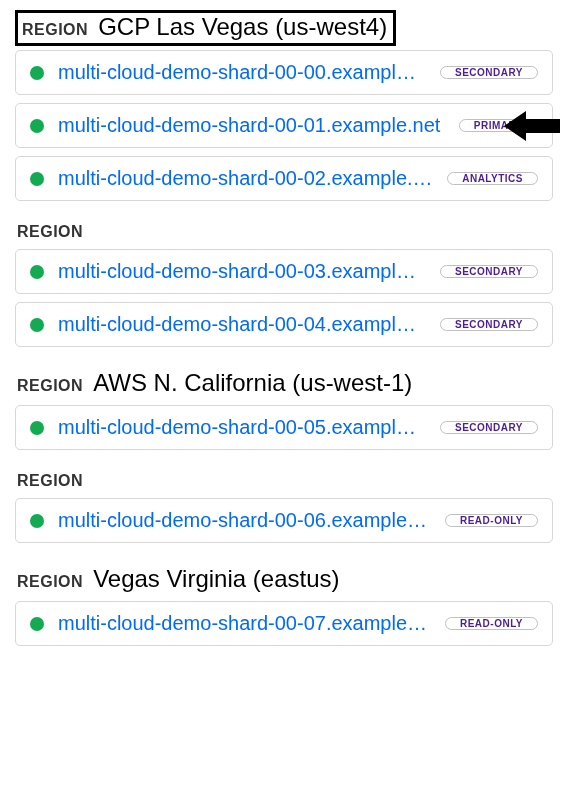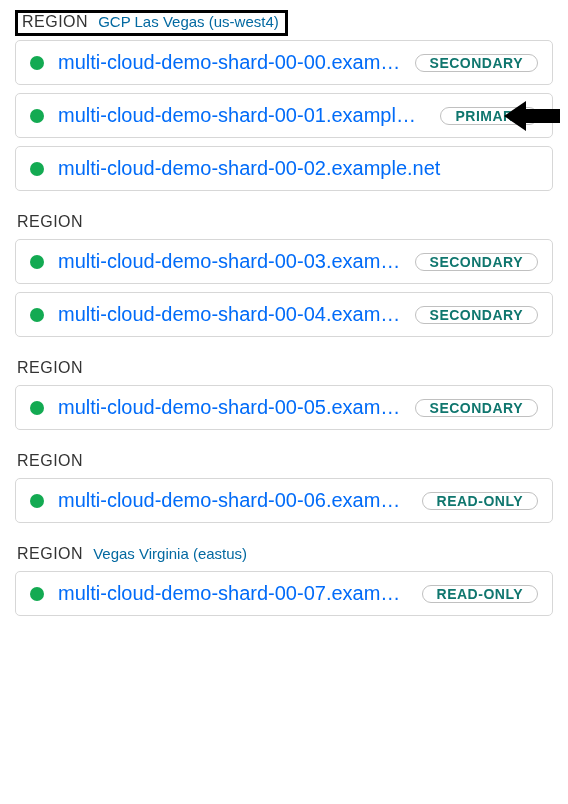--- a/index.html
+++ b/index.html
@@ -17,27 +17,27 @@
       padding: 4px 0 8px 2px;
     }
     .region-header.highlighted {
       border: 3px solid #000;
       display: inline-flex;
       padding: 0px 6px 2px 4px;
       margin-bottom: 4px;
     }
     .region-label {
       font-size: 16px;
-      font-weight: 400;
+      font-weight: 700;
       letter-spacing: 0.5px;
       color: #333;
     }
     .region-name {
-      font-size: 15px;
-      color: #0369a1;
+      font-size: 24px;
+      color: #000000;
       font-weight: 400;
     }
     .shard-row {
       border: 1px solid #d7d7d7;
       border-radius: 5px;
       display: flex;
       align-items: center;
       padding: 10px 14px;
       margin-bottom: 8px;
       gap: 14px;
@@ -57,24 +57,24 @@
       overflow: hidden;
       text-overflow: ellipsis;
       flex: 1;
       min-width: 0;
       cursor: pointer;
     }
     .badge {
       border: 1px solid #c0c0c0;
       border-radius: 18px;
       padding: 0 14px;
-      font-size: 14px;
+      font-size: 10px;
       font-weight: 700;
       letter-spacing: 0.5px;
-      color: #0f766e;
+      color: #4c1d95;
       white-space: nowrap;
       flex-shrink: 0;
     }
     .arrow-annotation {
       position: absolute;
       right: -8px;
       top: 50%;
       transform: translateY(-50%);
     }
     .arrow-annotation svg { display: block; }
@@ -95,39 +95,41 @@
         <a class="shard-name">multi-cloud-demo-shard-00-01.example.net</a>
         <span class="badge">PRIMARY</span>
         <span class="arrow-annotation">
           <svg width="56" height="34" viewBox="0 0 56 34">
             <polygon points="0,17 22,2 22,10 56,10 56,24 22,24 22,32" fill="#000"></polygon>
           </svg>
         </span>
       </div><div class="shard-row">
         <span class="status-dot"></span>
         <a class="shard-name">multi-cloud-demo-shard-00-02.example.net</a>
+        <span class="badge">ANALYTICS</span>
       </div></div>
     <div class="region-block">
       <div class="region-header">
         <span class="region-label">REGION</span>
       </div>
       <div class="shard-row">
         <span class="status-dot"></span>
         <a class="shard-name">multi-cloud-demo-shard-00-03.example.net</a>
         <span class="badge">SECONDARY</span>
       </div>
       <div class="shard-row">
         <span class="status-dot"></span>
         <a class="shard-name">multi-cloud-demo-shard-00-04.example.net</a>
         <span class="badge">SECONDARY</span>
       </div>
     </div>
     <div class="region-block">
       <div class="region-header">
         <span class="region-label">REGION</span>
+        <span class="region-name">AWS N. California (us-west-1)</span>
       </div>
       <div class="shard-row">
         <span class="status-dot"></span>
         <a class="shard-name">multi-cloud-demo-shard-00-05.example.net</a>
         <span class="badge">SECONDARY</span>
       </div>
     </div>
     <div class="region-block">
       <div class="region-header">
         <span class="region-label">REGION</span>

